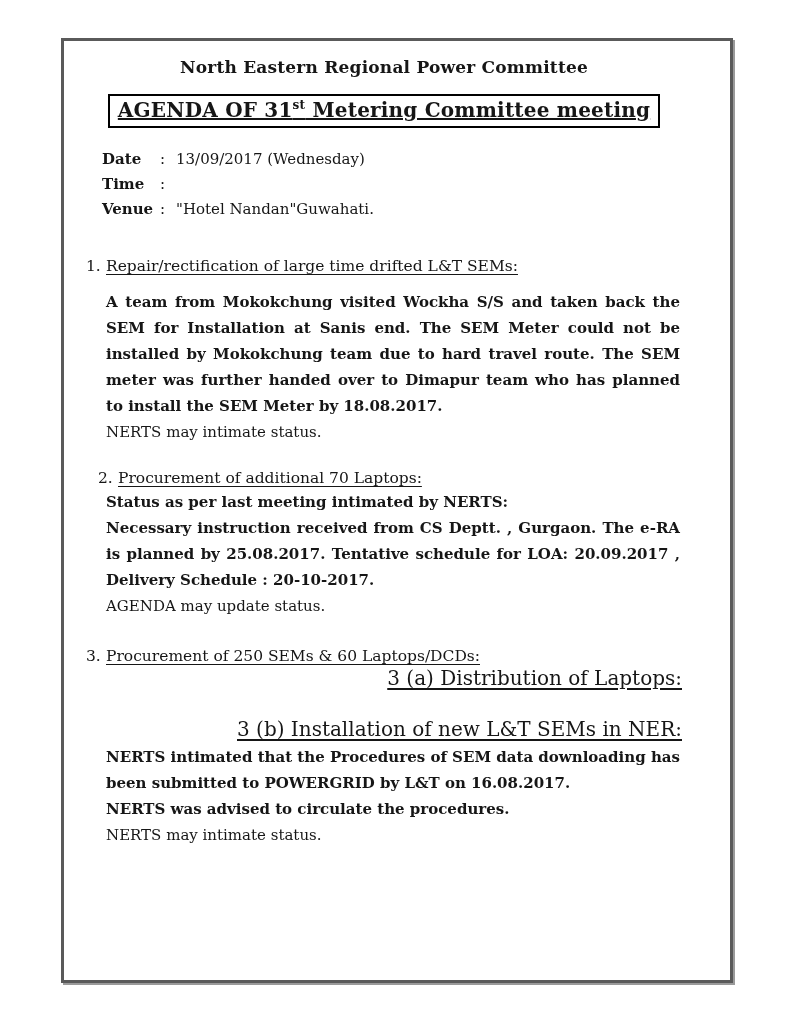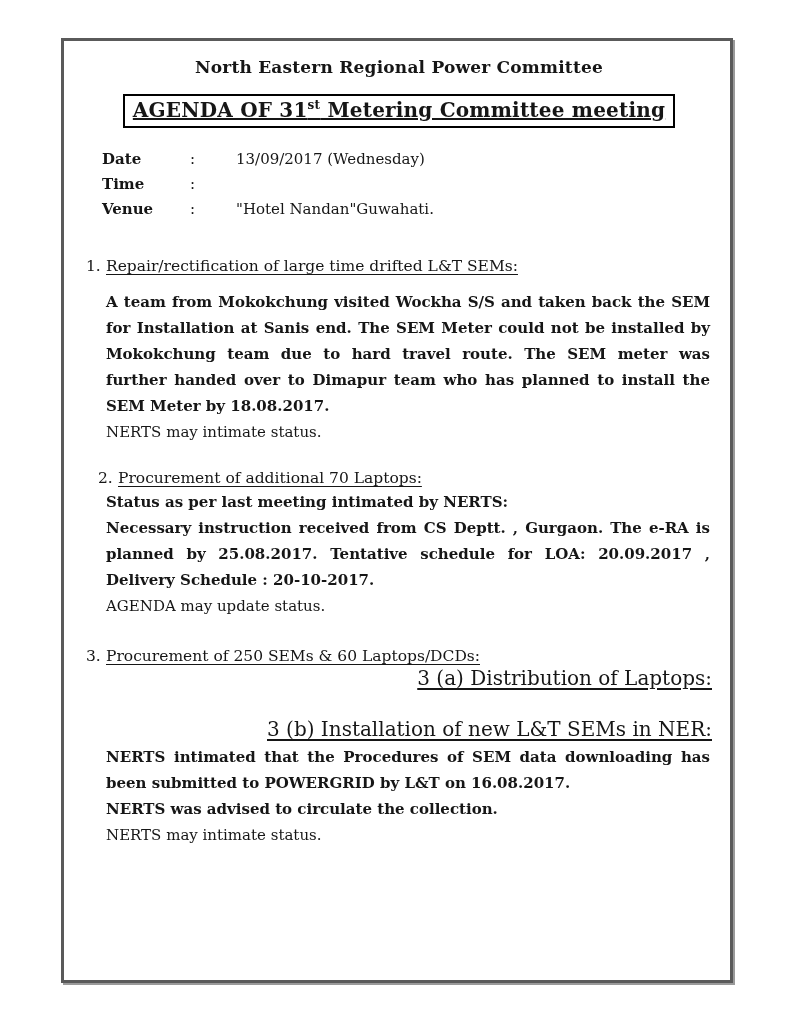--- a/index.html
+++ b/index.html
@@ -10,21 +10,21 @@
     color: #161616;
     position: relative;
   }
   .sheet {
     position: absolute;
     left: 61px; top: 38px;
     width: 672px; height: 945px;
     background: #ffffff;
     border: 3px solid #5a5a5a;
     box-shadow: 2px 2px 0 0 #9a9a9a;
-    padding: 14px 18px 0 22px;
+    padding: 14px 48px 0 22px;
   }
   .org-title {
     text-align: center;
     font-size: 17px;
     font-weight: bold;
     letter-spacing: 0.2px;
     margin-top: 2px;
   }
   .agenda-box {
     width: fit-content;
@@ -38,21 +38,20 @@
   }
   .agenda-box sup { font-size: 12px; }
   .meta {
     margin: 19px 0 0 16px;
     font-size: 15px;
   }
   .meta-row {
     display: grid;
     grid-template-columns: 58px 16px auto;
     line-height: 25px;
-    gap: 30px;
   }
   .meta-label { font-weight: bold; }
   .b { font-weight: bold; }
   .u { text-decoration: underline; text-underline-offset: 3px; text-align: right; }
   .j { text-align: justify; }
   .section { font-size: 15px; }
   .sec-heading {
     display: flex;
     font-size: 15.5px;
     line-height: 22px;
@@ -133,18 +132,18 @@
       <span class="sec-num">3.</span>
       <span class="u">Procurement of 250 SEMs &amp; 60 Laptops/DCDs:</span>
     </div>
     <div class="sub-heading u">3 (a) Distribution of Laptops:</div>
   </div>
 
   <div class="section s3b">
     <div class="sub-heading u">3 (b) Installation of new L&amp;T SEMs in NER:</div>
     <div class="sec-body">
       <p class="para b j">NERTS intimated that the Procedures of SEM data downloading has been submitted to POWERGRID by L&amp;T on 16.08.2017.</p>
-      <div class="para b">NERTS was advised to circulate the collection.</div>
+      <div class="para b">NERTS was advised to circulate the procedures.</div>
       <div class="action">NERTS may intimate status.</div>
     </div>
   </div>
 
 </div>
 
 </body></html>

